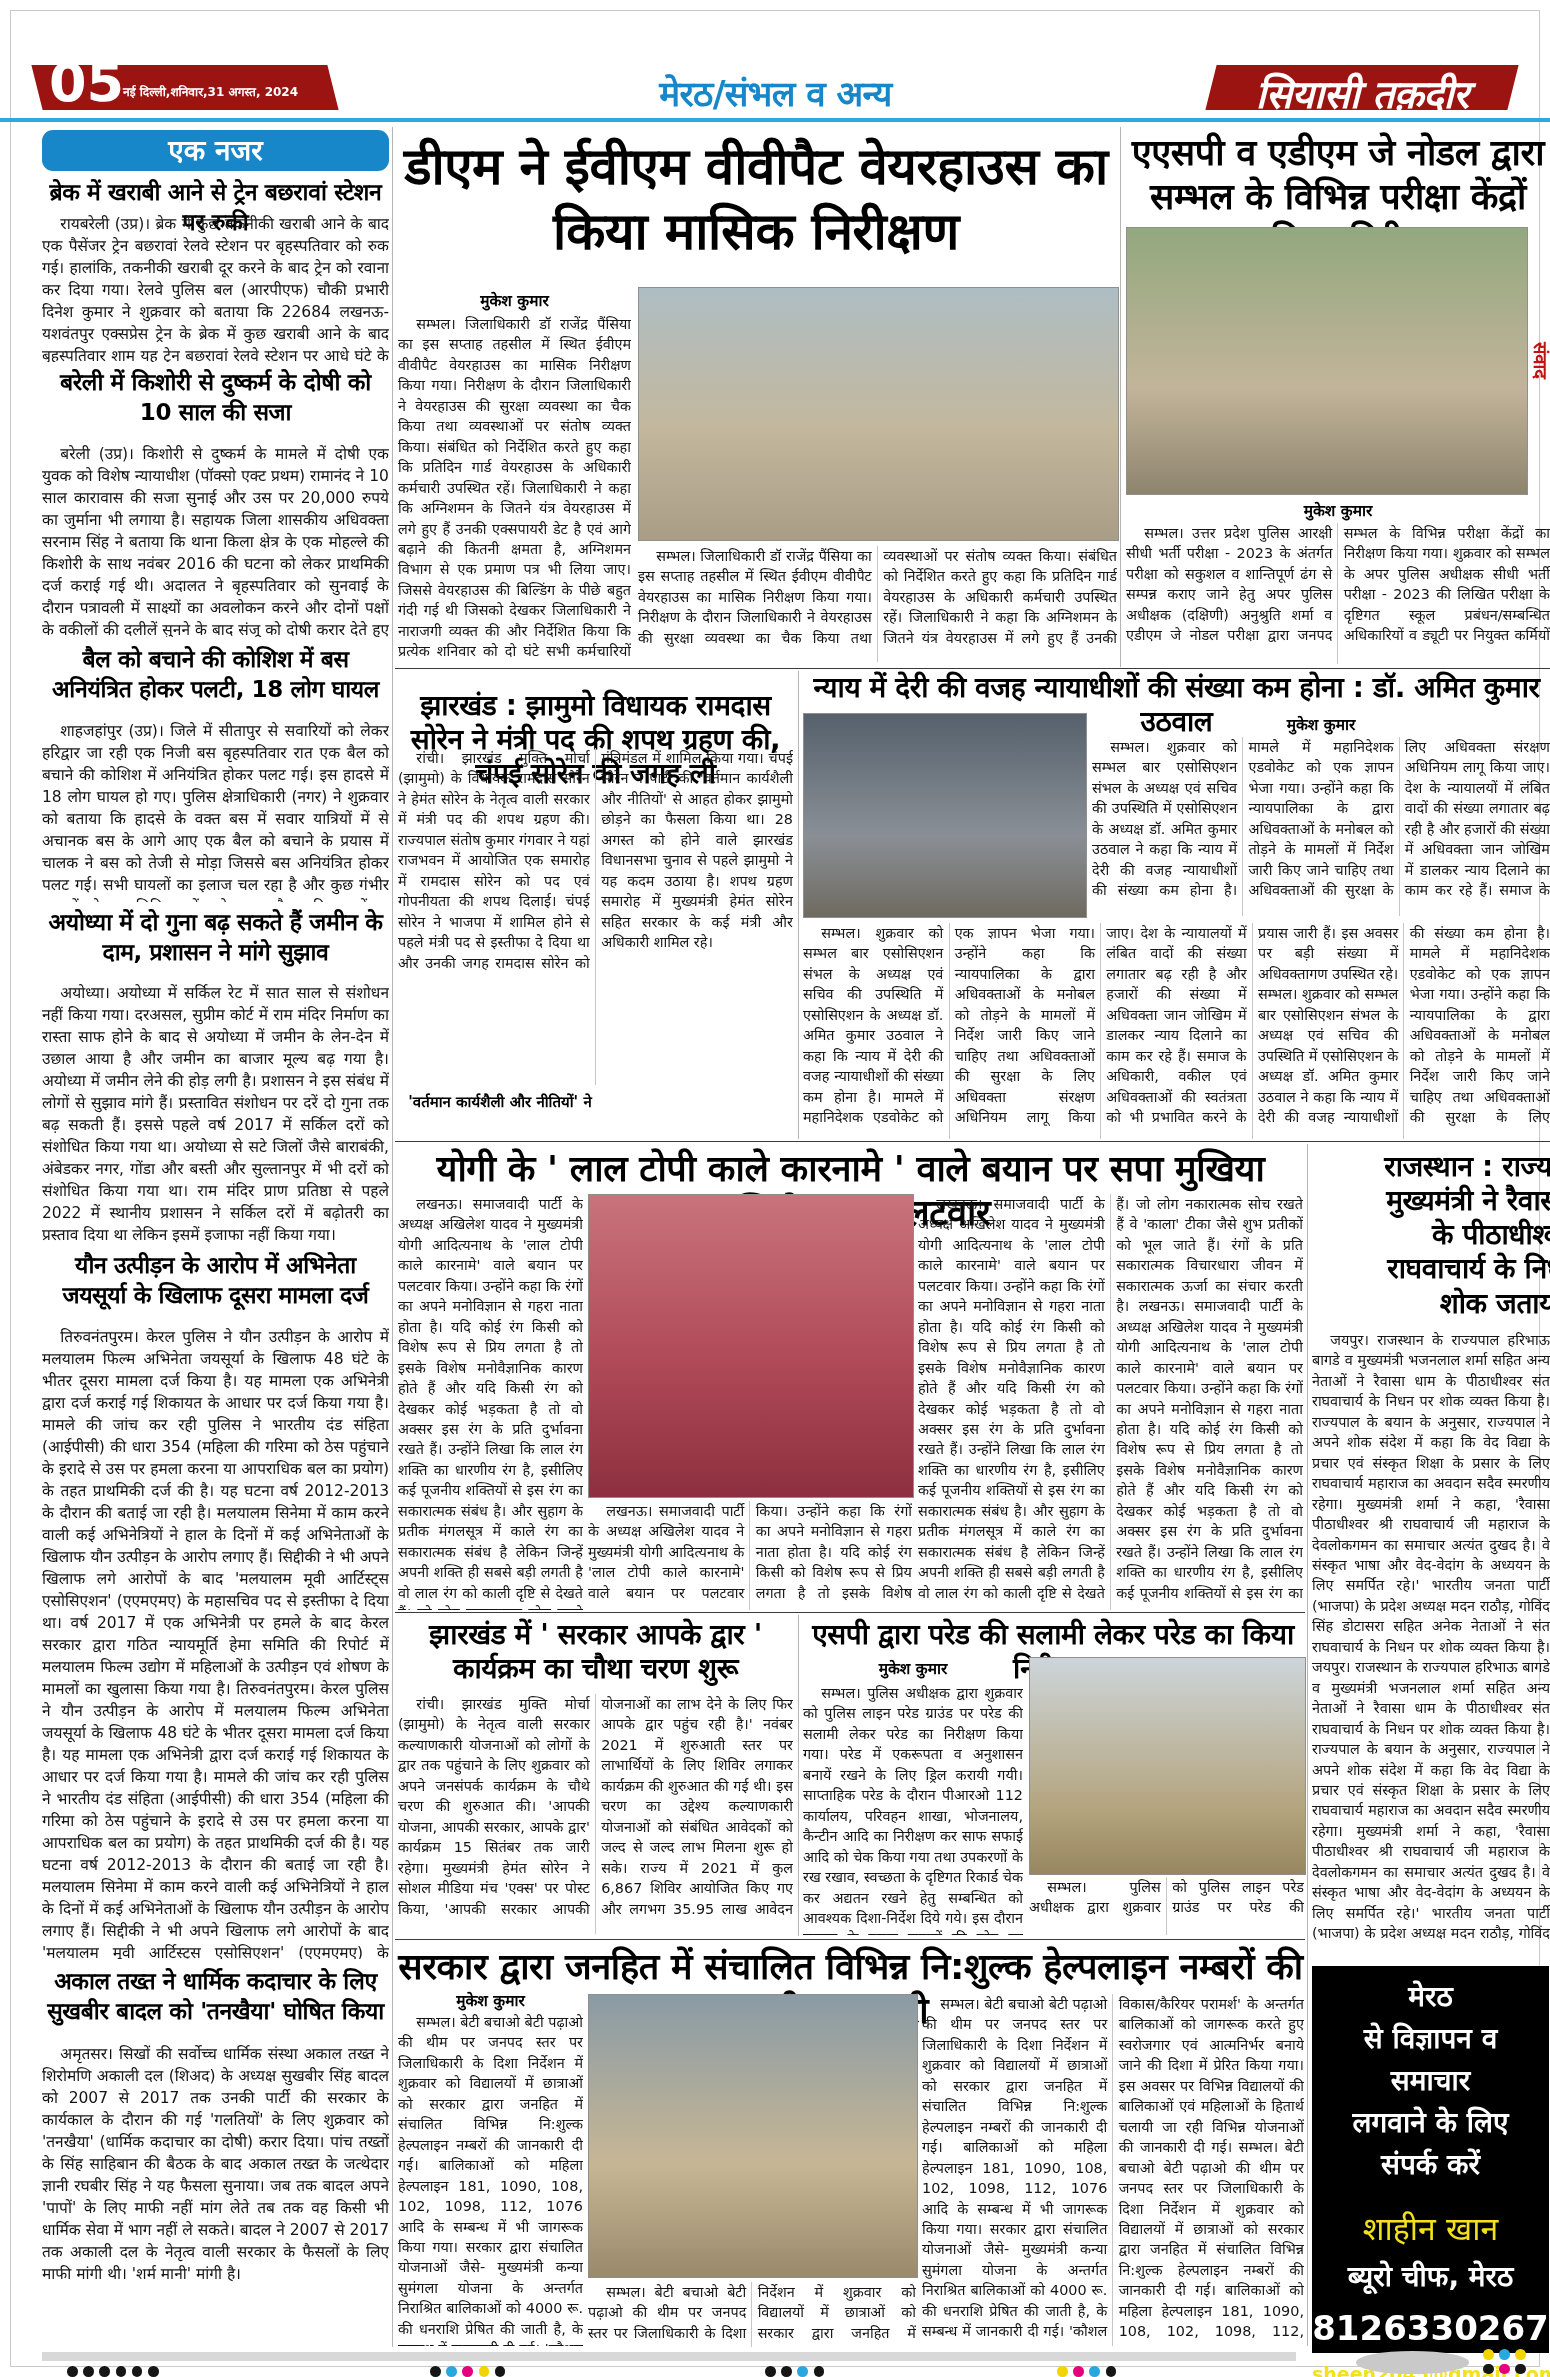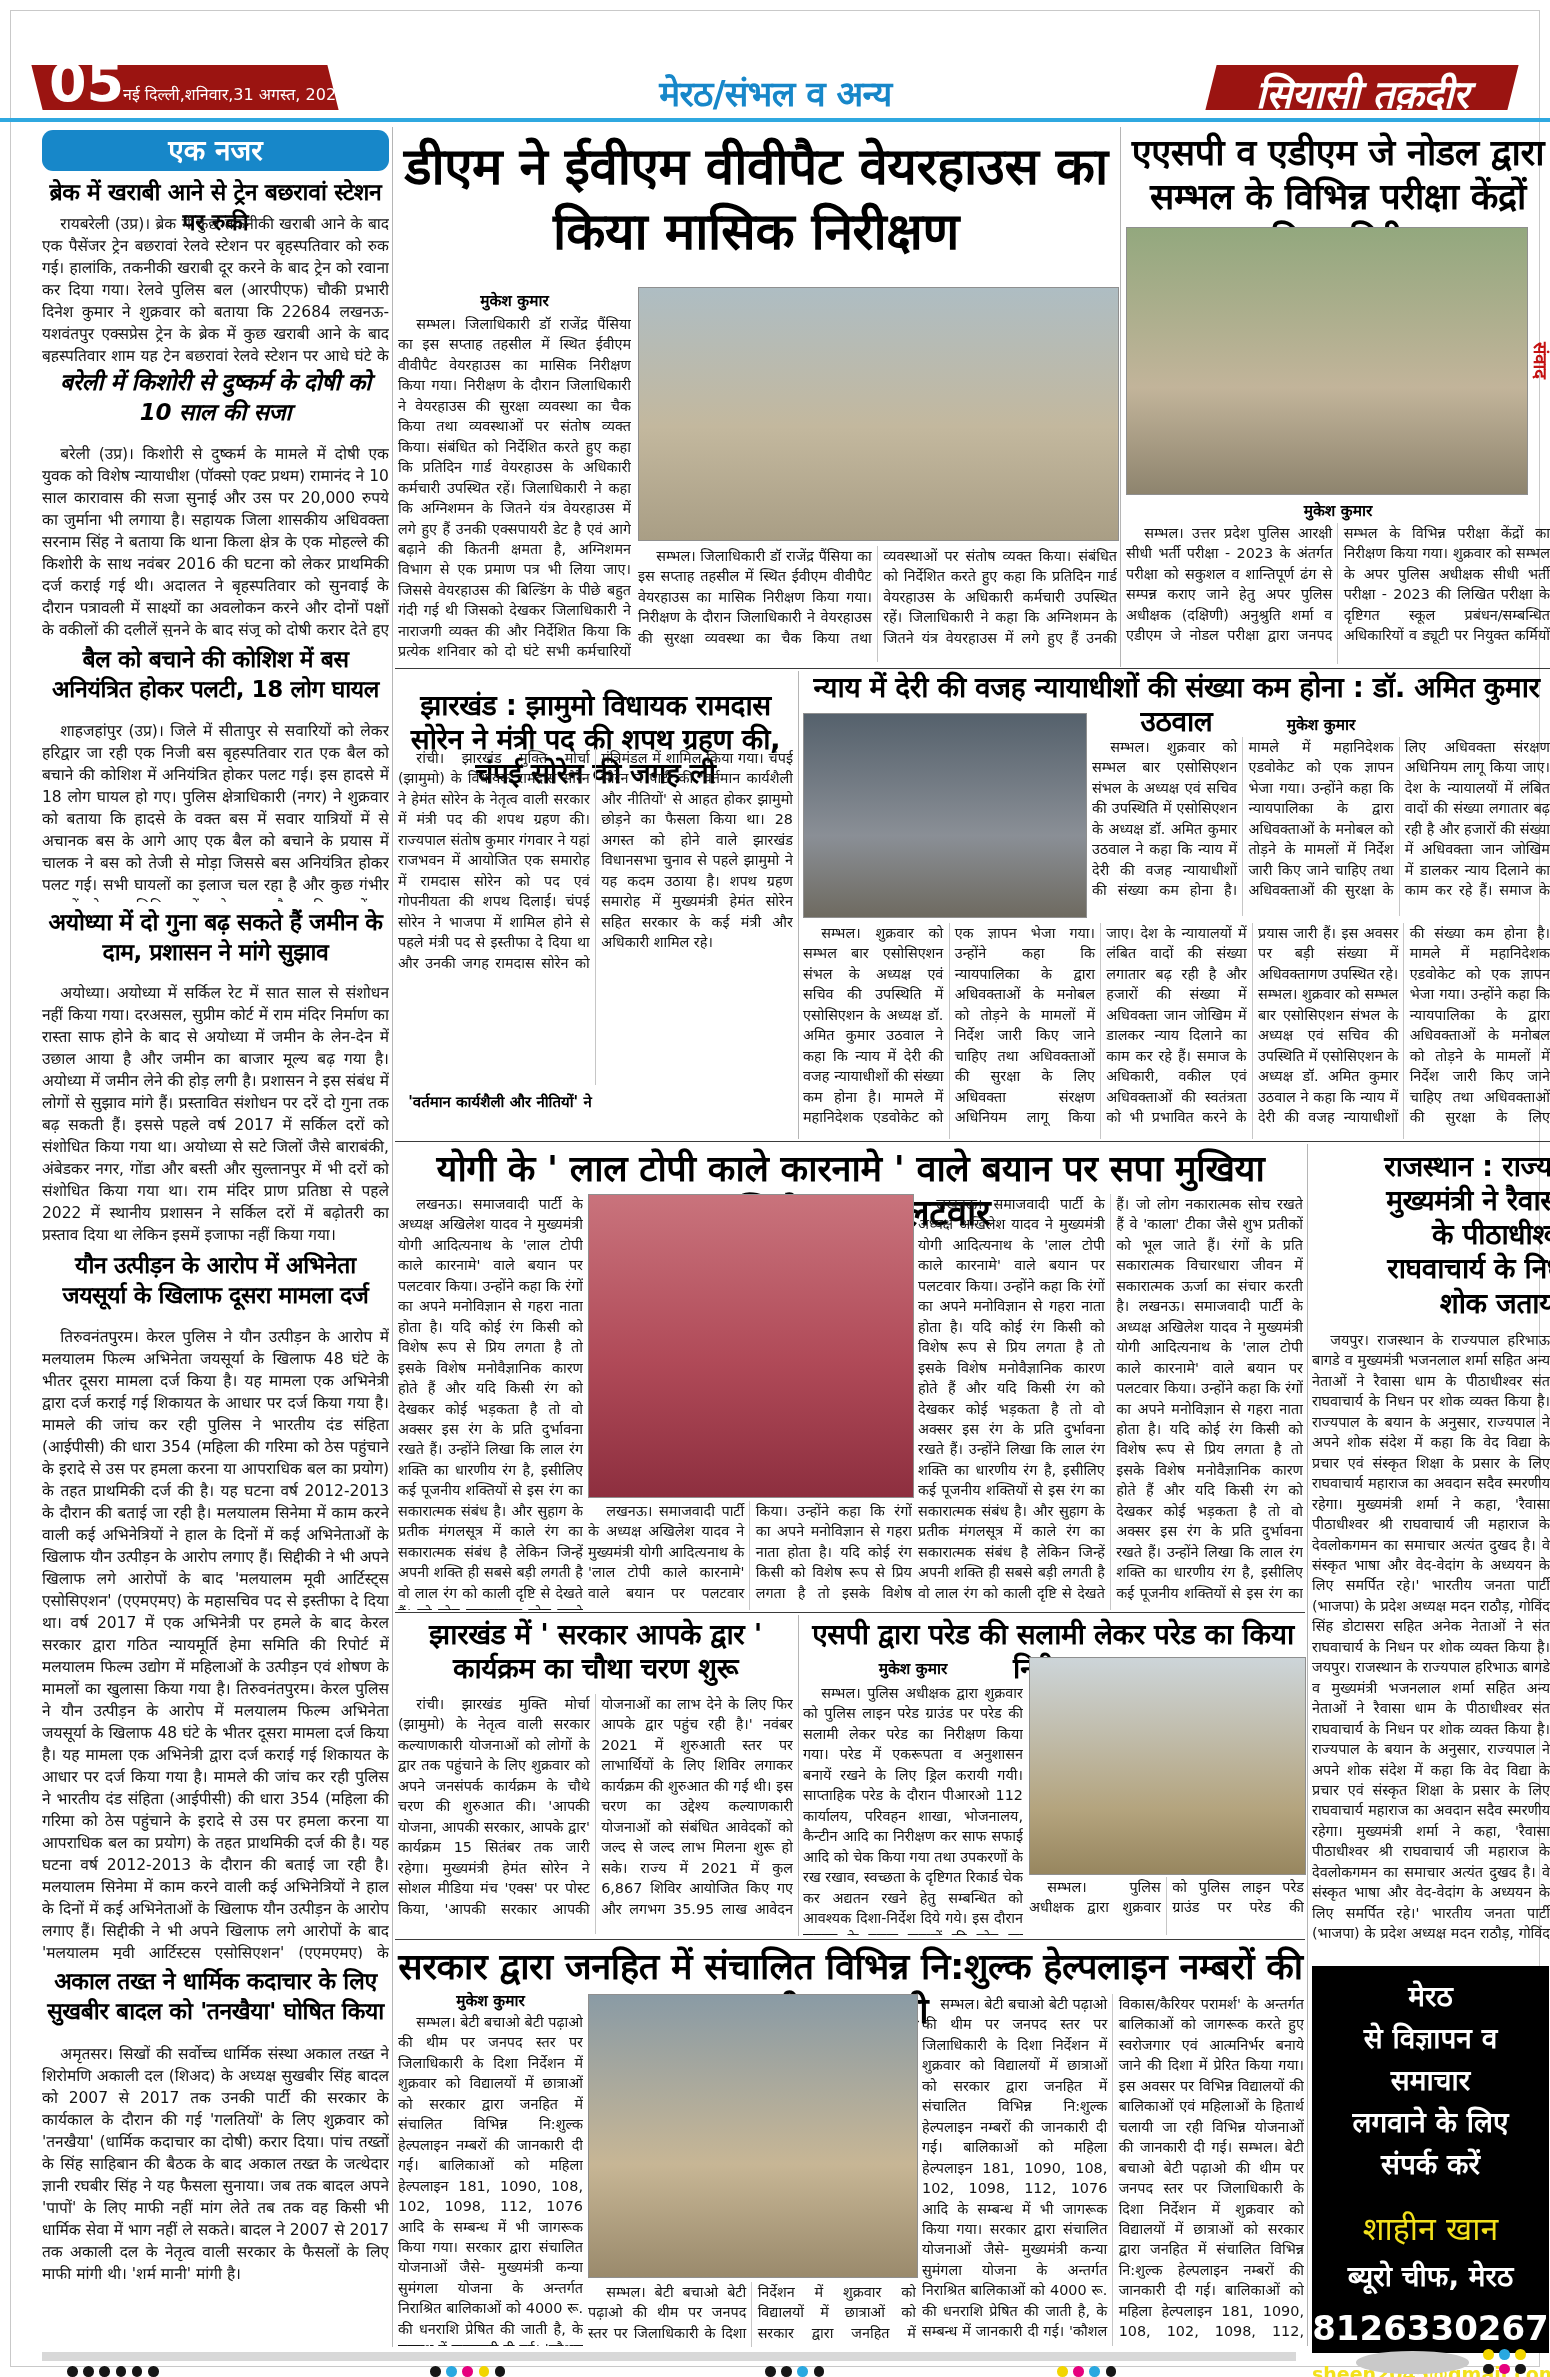--- a/index.html
+++ b/index.html
@@ -6,21 +6,21 @@
   .page{position:relative;width:1550px;height:2377px;background:#ffffff;margin:0 auto;
         font-family:"DejaVu Sans","Liberation Sans",sans-serif;overflow:hidden;}
   .abs{position:absolute;}
   .frame{position:absolute;inset:10px;border:0.7px solid #c9c9c9;pointer-events:none;}
 
   
   .hdr-red{background:#9b1411;}
   .skewL{transform:skewX(14deg);transform-origin:center;}
   .skewR{transform:skewX(-14deg);transform-origin:center;}
   .pageno{font-size:54px;font-weight:bold;color:#fff;line-height:1;}
-  .dateline{font-size:16px;color:#fff;font-weight:normal;white-space:nowrap;}
+  .dateline{font-size:12px;color:#fff;font-weight:bold;white-space:nowrap;}
   .center-title{font-size:35px;font-weight:bold;color:#1787c9;text-align:center;letter-spacing:-0.7px;}
   .masthead{font-size:39px;font-weight:bold;color:#fff;text-align:center;font-style:italic;letter-spacing:-0.7px;}
   .cyan-rule{background:#2fa8e0;}
 
   
   .head{font-weight:bold;color:#000;text-align:center;line-height:1.22;letter-spacing:-0.4px;}
   .h-xl{font-size:51px;line-height:1.28;}
   .h-lg{font-size:36px;}
   .h-md{font-size:28px;}
   .h-sm{font-size:23px;line-height:1.3;}
@@ -83,21 +83,21 @@
   <div class="abs masthead" style="left:1211px;top:66px;width:302px;">सियासी तक़दीर</div>
 
   <div class="abs cyan-rule" style="left:0px;top:118px;width:1550px;height:4.2px;"></div>
 
   <div class="lc">
     <div class="abs banner" style="left:42px;top:130px;width:347px;height:41px;border-radius:11px;">एक नजर</div>
 
     <div class="abs head h-sm" style="left:42px;top:178px;width:347px;">ब्रेक में खराबी आने से ट्रेन बछरावां स्टेशन पर रुकी</div>
     <div class="abs body-txt" style="left:42px;top:213px;width:347px;height:149px;">रायबरेली (उप्र)। ब्रेक में कुछ तकनीकी खराबी आने के बाद एक पैसेंजर ट्रेन बछरावां रेलवे स्टेशन पर बृहस्पतिवार को रुक गई। हालांकि, तकनीकी खराबी दूर करने के बाद ट्रेन को रवाना कर दिया गया। रेलवे पुलिस बल (आरपीएफ) चौकी प्रभारी दिनेश कुमार ने शुक्रवार को बताया कि 22684 लखनऊ-यशवंतपुर एक्सप्रेस ट्रेन के ब्रेक में कुछ खराबी आने के बाद बृहस्पतिवार शाम यह ट्रेन बछरावां रेलवे स्टेशन पर आधे घंटे के लिए रुक गई थी। उन्होंने कहा कि इंजीनियरों की टीम ने ट्रेन का निरीक्षण किया और एस-1 कोच के ब्रेक में खराबी देखी। खराबी दूर करने के बाद ट्रेन को रवाना कर दिया गया। इस गड़बड़ी की वजह से किसी यात्री को कोई चोट नहीं आई।</div>
 
-    <div class="abs head h-sm" style="left:42px;top:368px;width:347px;font-style:italic;">बरेली में किशोरी से दुष्कर्म के दोषी को 10 साल की सजा</div>
+    <div class="abs head h-sm" style="left:42px;top:368px;width:347px;">बरेली में किशोरी से दुष्कर्म के दोषी को 10 साल की सजा</div>
     <div class="abs body-txt" style="left:42px;top:443px;width:347px;height:194px;">बरेली (उप्र)। किशोरी से दुष्कर्म के मामले में दोषी एक युवक को विशेष न्यायाधीश (पॉक्सो एक्ट प्रथम) रामानंद ने 10 साल कारावास की सजा सुनाई और उस पर 20,000 रुपये का जुर्माना भी लगाया है। सहायक जिला शासकीय अधिवक्ता सरनाम सिंह ने बताया कि थाना किला क्षेत्र के एक मोहल्ले की किशोरी के साथ नवंबर 2016 की घटना को लेकर प्राथमिकी दर्ज कराई गई थी। अदालत ने बृहस्पतिवार को सुनवाई के दौरान पत्रावली में साक्ष्यों का अवलोकन करने और दोनों पक्षों के वकीलों की दलीलें सुनने के बाद संजू को दोषी करार देते हुए उसे 10 साल कैद की सजा सुनाई और 20,000 रुपये जुर्माना लगाया।</div>
 
     <div class="abs head h-sm" style="left:42px;top:645px;width:347px;">बैल को बचाने की कोशिश में बस अनियंत्रित होकर पलटी, 18 लोग घायल</div>
     <div class="abs body-txt" style="left:42px;top:720px;width:347px;height:182px;">शाहजहांपुर (उप्र)। जिले में सीतापुर से सवारियों को लेकर हरिद्वार जा रही एक निजी बस बृहस्पतिवार रात एक बैल को बचाने की कोशिश में अनियंत्रित होकर पलट गई। इस हादसे में 18 लोग घायल हो गए। पुलिस क्षेत्राधिकारी (नगर) ने शुक्रवार को बताया कि हादसे के वक्त बस में सवार यात्रियों में से अचानक बस के आगे आए एक बैल को बचाने के प्रयास में चालक ने बस को तेजी से मोड़ा जिससे बस अनियंत्रित होकर पलट गई। सभी घायलों का इलाज चल रहा है और कुछ गंभीर घायलों को उच्च चिकित्सा केंद्र भेजा गया है। बाकी घायलों का इलाज के बाद छुट्टी दे दी गई।</div>
 
     <div class="abs head h-sm" style="left:42px;top:908px;width:347px;">अयोध्या में दो गुना बढ़ सकते हैं जमीन के दाम, प्रशासन ने मांगे सुझाव</div>
     <div class="abs body-txt" style="left:42px;top:982px;width:347px;height:262px;">अयोध्या। अयोध्या में सर्किल रेट में सात साल से संशोधन नहीं किया गया। दरअसल, सुप्रीम कोर्ट में राम मंदिर निर्माण का रास्ता साफ होने के बाद से अयोध्या में जमीन के लेन-देन में उछाल आया है और जमीन का बाजार मूल्य बढ़ गया है। अयोध्या में जमीन लेने की होड़ लगी है। प्रशासन ने इस संबंध में लोगों से सुझाव मांगे हैं। प्रस्तावित संशोधन पर दरें दो गुना तक बढ़ सकती हैं। इससे पहले वर्ष 2017 में सर्किल दरों को संशोधित किया गया था। अयोध्या से सटे जिलों जैसे बाराबंकी, अंबेडकर नगर, गोंडा और बस्ती और सुल्तानपुर में भी दरों को संशोधित किया गया था। राम मंदिर प्राण प्रतिष्ठा से पहले 2022 में स्थानीय प्रशासन ने सर्किल दरों में बढ़ोतरी का प्रस्ताव दिया था लेकिन इसमें इजाफा नहीं किया गया।</div>
 
     <div class="abs head h-sm" style="left:42px;top:1251px;width:347px;">यौन उत्पीड़न के आरोप में अभिनेता जयसूर्या के खिलाफ दूसरा मामला दर्ज</div>
     <div class="abs body-txt" style="left:42px;top:1326px;width:347px;height:633px;">तिरुवनंतपुरम। केरल पुलिस ने यौन उत्पीड़न के आरोप में मलयालम फिल्म अभिनेता जयसूर्या के खिलाफ 48 घंटे के भीतर दूसरा मामला दर्ज किया है। यह मामला एक अभिनेत्री द्वारा दर्ज कराई गई शिकायत के आधार पर दर्ज किया गया है। मामले की जांच कर रही पुलिस ने भारतीय दंड संहिता (आईपीसी) की धारा 354 (महिला की गरिमा को ठेस पहुंचाने के इरादे से उस पर हमला करना या आपराधिक बल का प्रयोग) के तहत प्राथमिकी दर्ज की है। यह घटना वर्ष 2012-2013 के दौरान की बताई जा रही है। मलयालम सिनेमा में काम करने वाली कई अभिनेत्रियों ने हाल के दिनों में कई अभिनेताओं के खिलाफ यौन उत्पीड़न के आरोप लगाए हैं। सिद्दीकी ने भी अपने खिलाफ लगे आरोपों के बाद 'मलयालम मूवी आर्टिस्ट्स एसोसिएशन' (एएमएमए) के महासचिव पद से इस्तीफा दे दिया था। वर्ष 2017 में एक अभिनेत्री पर हमले के बाद केरल सरकार द्वारा गठित न्यायमूर्ति हेमा समिति की रिपोर्ट में मलयालम फिल्म उद्योग में महिलाओं के उत्पीड़न एवं शोषण के मामलों का खुलासा किया गया है। तिरुवनंतपुरम। केरल पुलिस ने यौन उत्पीड़न के आरोप में मलयालम फिल्म अभिनेता जयसूर्या के खिलाफ 48 घंटे के भीतर दूसरा मामला दर्ज किया है। यह मामला एक अभिनेत्री द्वारा दर्ज कराई गई शिकायत के आधार पर दर्ज किया गया है। मामले की जांच कर रही पुलिस ने भारतीय दंड संहिता (आईपीसी) की धारा 354 (महिला की गरिमा को ठेस पहुंचाने के इरादे से उस पर हमला करना या आपराधिक बल का प्रयोग) के तहत प्राथमिकी दर्ज की है। यह घटना वर्ष 2012-2013 के दौरान की बताई जा रही है। मलयालम सिनेमा में काम करने वाली कई अभिनेत्रियों ने हाल के दिनों में कई अभिनेताओं के खिलाफ यौन उत्पीड़न के आरोप लगाए हैं। सिद्दीकी ने भी अपने खिलाफ लगे आरोपों के बाद 'मलयालम मूवी आर्टिस्ट्स एसोसिएशन' (एएमएमए) के महासचिव पद से इस्तीफा दे दिया था। वर्ष 2017 में एक अभिनेत्री पर हमले के बाद केरल सरकार द्वारा गठित न्यायमूर्ति हेमा समिति की रिपोर्ट में मलयालम फिल्म उद्योग में महिलाओं के उत्पीड़न एवं शोषण के मामलों का खुलासा किया गया है।</div>

